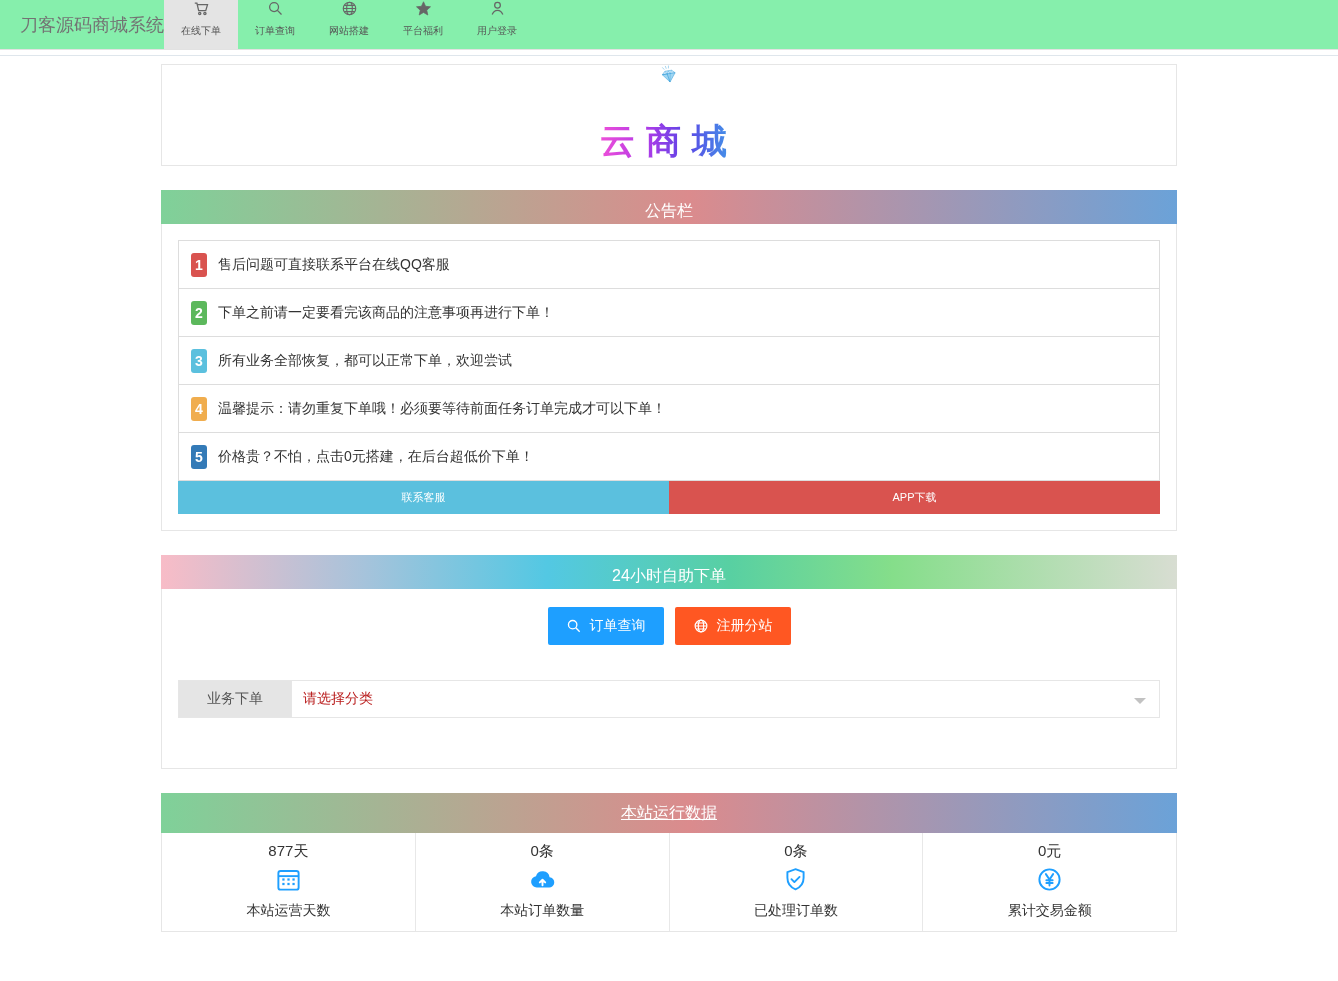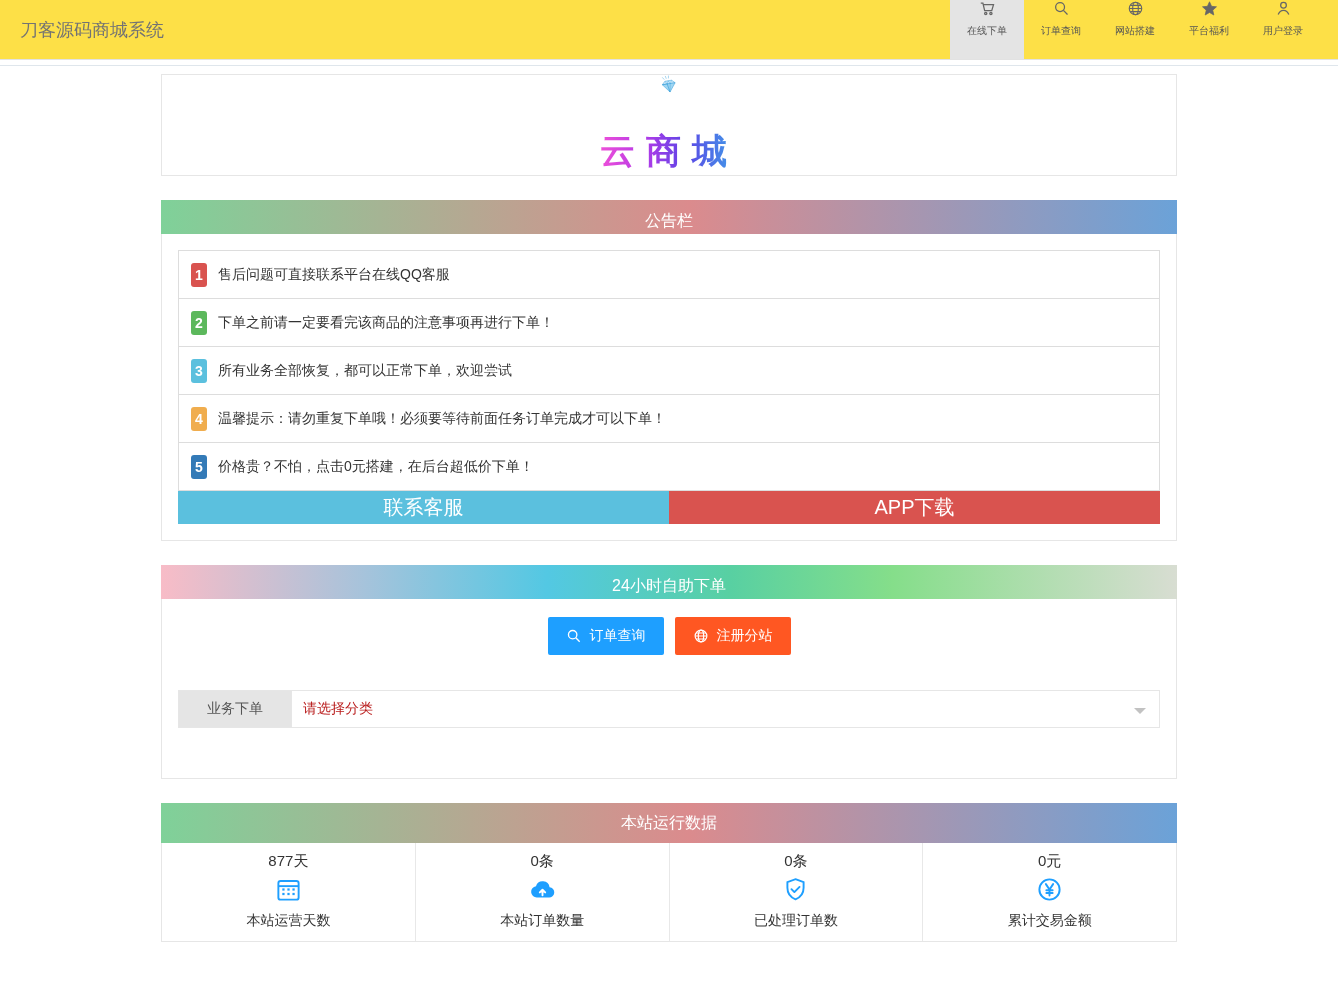--- a/index.html
+++ b/index.html
@@ -1,21 +1,21 @@
 <!DOCTYPE html>
 <html><head>
 <meta charset="utf-8">
 <style>
   * { margin:0; padding:0; box-sizing:border-box; }
   html,body { background:#fff; font-family:"Liberation Sans","DejaVu Sans",sans-serif; }
   body { width:1338px; min-height:981px; }
 
   
-  .navbar { height:60px; background:#fde047; border-bottom:1px solid #e2e2e2;
-            display:flex; align-items:stretch; justify-content:space-between; }
+  .navbar { height:50px; background:#86efac; border-bottom:1px solid #e2e2e2;
+            display:flex; align-items:stretch; }
   .brand { font-size:18px; color:#737373; display:flex; align-items:center; padding-left:20px; }
   .nav { display:flex; align-items:stretch; margin-right:18px; }
   .nav-item { display:flex; align-items:center; gap:7px; padding:0 17px; font-size:10px;
               color:#555; cursor:pointer;flex-direction:column; }
   .nav-item.active { background:#e4e4e4; }
   .nav-item svg { width:17px; height:17px; stroke:#666; }
   .subline { height:6px; background:#fff; border-bottom:1px solid #dfe6ec; }
 
   
   .container { width:1016px; margin:0 auto; }
@@ -36,41 +36,41 @@
 
   
   .sec-body { border:1px solid #e6e6e6; border-top:none; background:#fff; }
   .announce-body { padding:16px; }
   .a-list { list-style:none; border:1px solid #ddd; border-bottom:none; }
   .a-item { height:48px; display:flex; align-items:center; gap:11px; padding-left:12px;
             border-bottom:1px solid #ddd; font-size:14px; color:#333; }
   .a-badge { min-width:16px; height:24px; line-height:24px; padding:0 4px; border-radius:3px;
              color:#fff; font-size:14px; font-weight:bold; text-align:center; }
   .a-btn-row { display:flex; }
-  .a-btn { flex:1; height:33px; border:none; color:#fff; font-size:20px; cursor:pointer;
+  .a-btn { flex:1; height:33px; border:none; color:#fff; font-size:11px; cursor:pointer;
            font-family:inherit; }
 
   
   .order-body { padding:18px 16px 50px; }
   .actions { display:flex; justify-content:center; gap:11px; margin-bottom:35px; }
   .act-btn { height:38px; padding:0 18px; border:none; border-radius:2px; color:#fff;
              font-size:14px; display:flex; align-items:center; gap:8px; cursor:pointer;
              font-family:inherit; }
   .act-btn svg { width:16px; height:16px; stroke:#fff; }
   .form-row { display:flex; height:38px; }
   .form-label { width:114px; border:1px solid #e6e6e6; background:#e5e5e5; color:#555;
                 font-size:14px; display:flex; align-items:center; justify-content:center; }
   .form-select { flex:1; border:1px solid #e6e6e6; margin-left:-1px; position:relative;
                  display:flex; align-items:center; padding-left:11px; font-size:14px; color:#b91c1c;
                  cursor:pointer; background:#fff; }
   .sel-arrow { position:absolute; right:13px; top:17px; width:0; height:0;
                border:6px solid transparent; border-top-color:#c2c2c2; }
 
   
-  .stats-header { height:40px; line-height:40px; }
+  .stats-header { height:40px; line-height:40px;text-decoration:underline; }
   .stats-body { display:flex; }
   .stat { flex:1; text-align:center; padding:9px 0 11px; }
   .stat + .stat { border-left:1px solid #e8e8e8; }
   .stat-value { font-size:15px; color:#333; margin-bottom:5px; }
   .stat-icon svg { width:27px; height:27px; }
   .stat-label { font-size:14px; color:#333; margin-top:5px; }
 </style>
 </head>
 <body>
 

